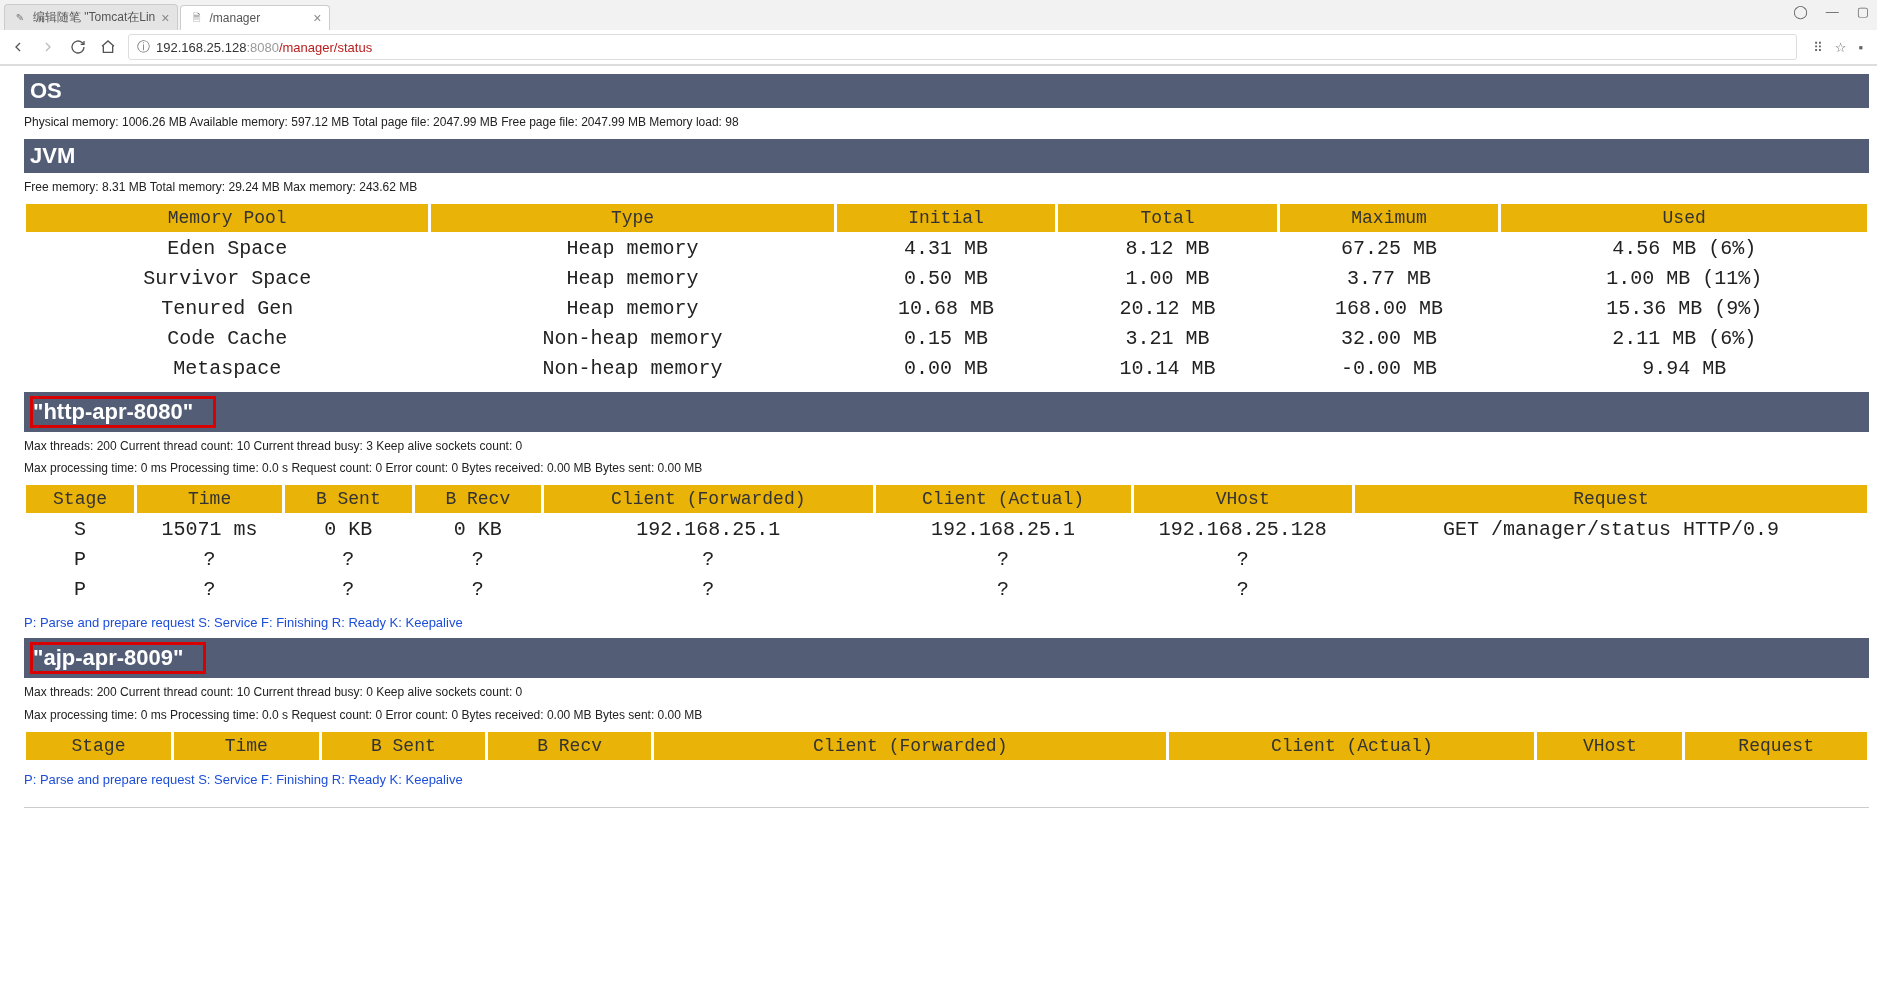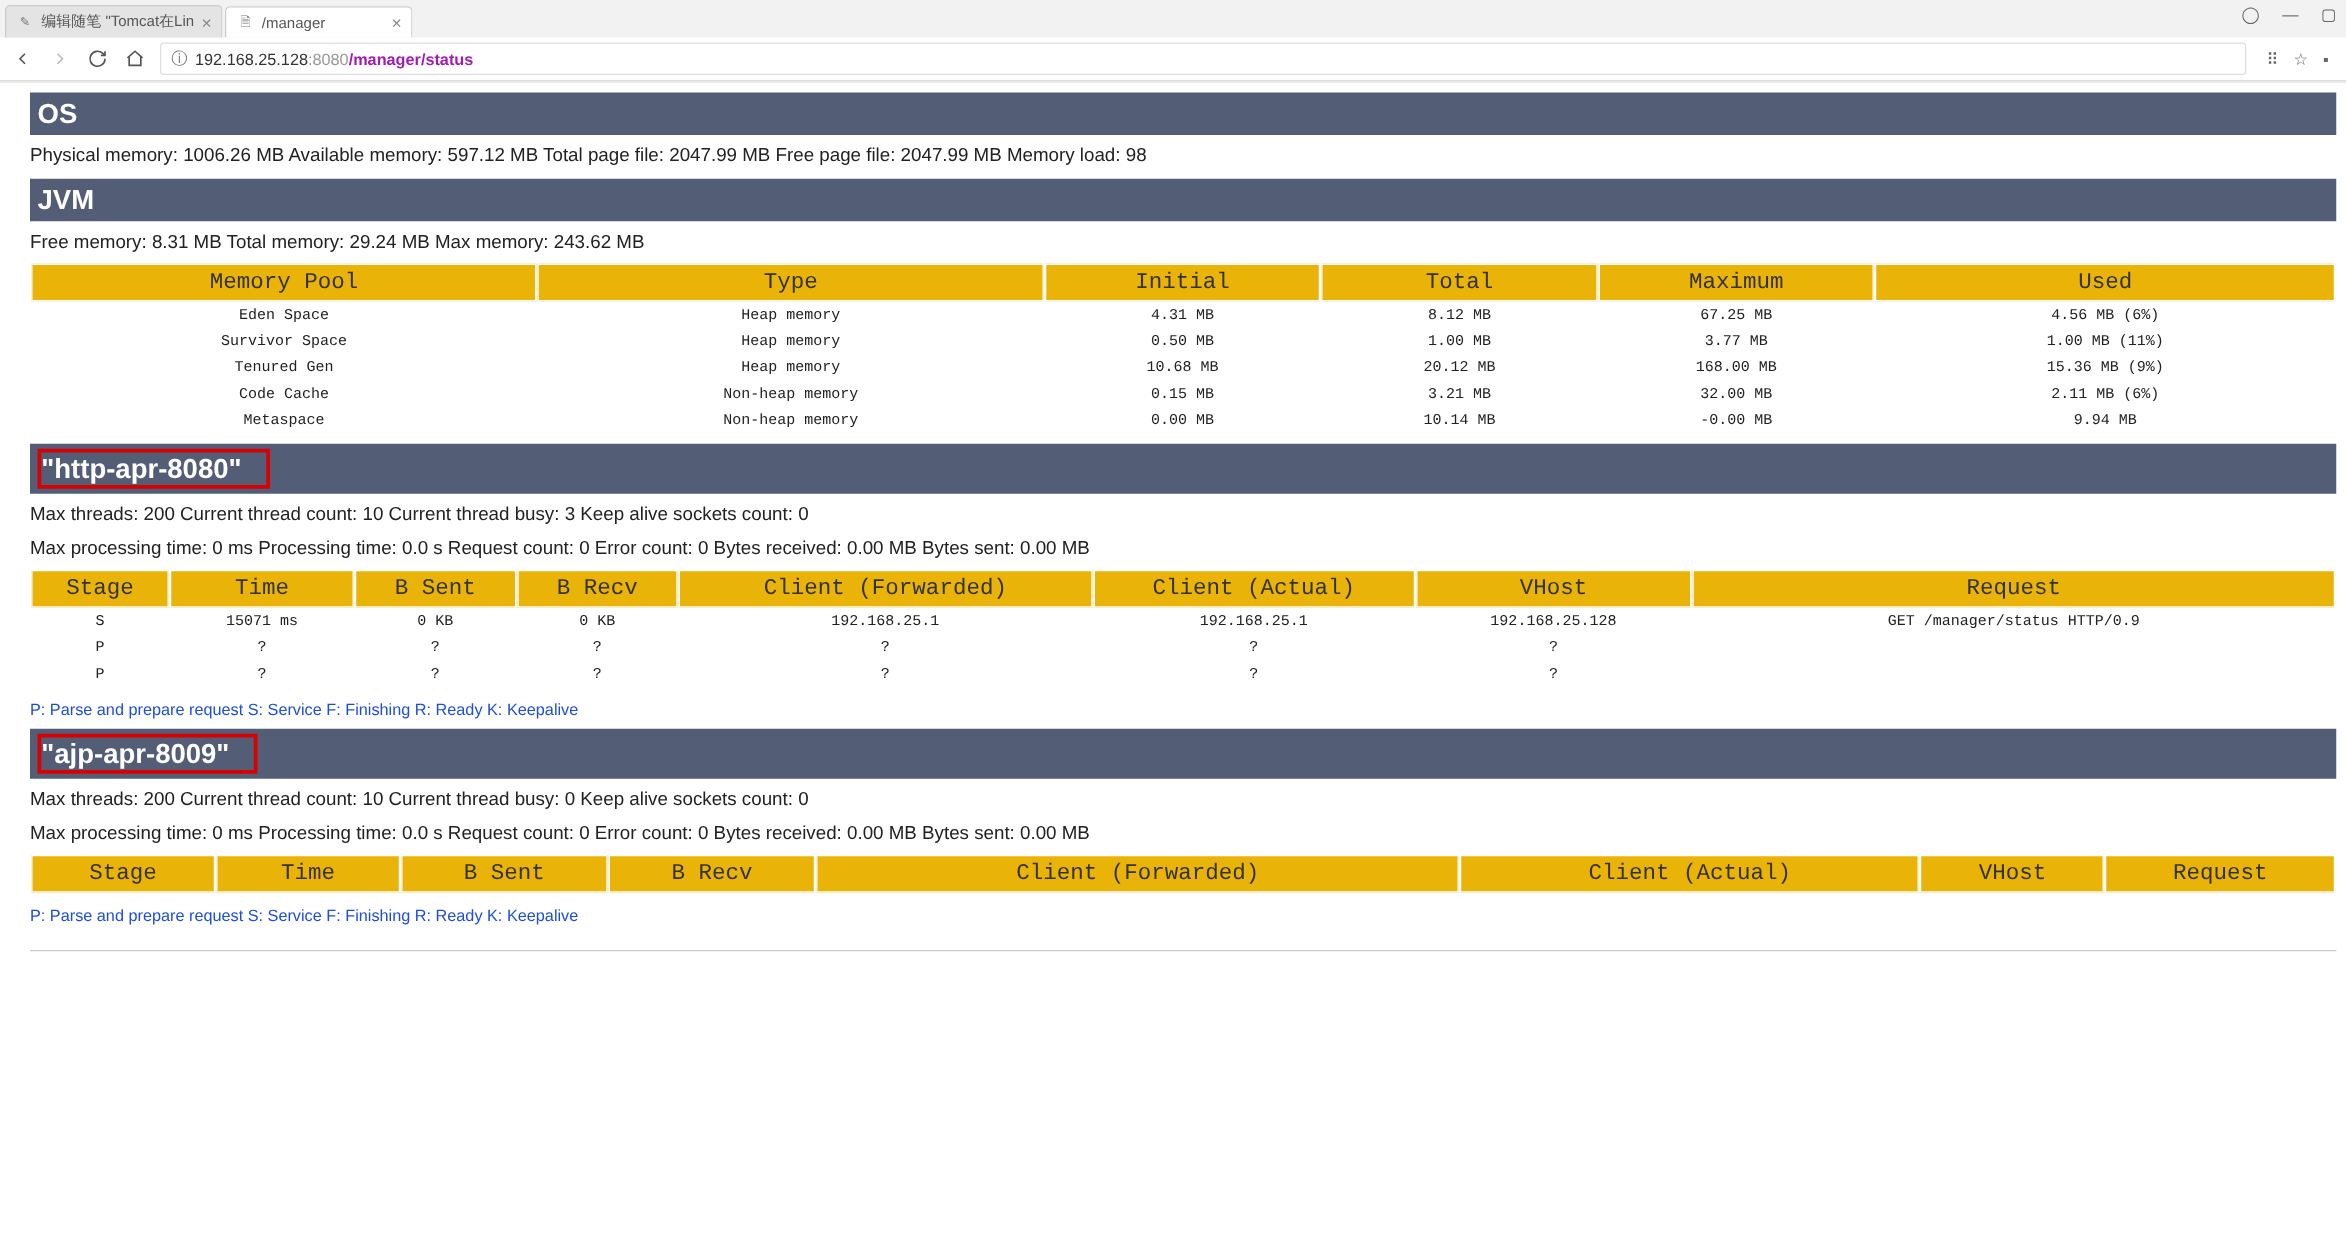--- a/index.html
+++ b/index.html
@@ -15,33 +15,33 @@
 .chrome-controls { position: absolute; right: 8px; top: 4px; display: flex; gap: 18px; color: #666; }
 .chrome-controls span { cursor: pointer; font-size: 13px; }
 
 .addr-bar { display: flex; align-items: center; padding: 4px 8px; gap: 10px; border-bottom: 1px solid #ddd; background: #fff; }
 .nav-btn { width: 20px; height: 20px; display: inline-flex; align-items: center; justify-content: center; color: #555; cursor: pointer; }
 .nav-btn.disabled { color: #bbb; }
 .url-box { flex: 1; display: flex; align-items: center; border: 1px solid #ddd; border-radius: 3px; padding: 3px 8px; font-size: 13px; color: #333; background: #fff; }
 .url-box .info-icon { margin-right: 6px; color: #777; font-size: 13px; }
 .url-box .host { color: #333; }
 .url-box .port { color: #999; }
-.url-box .path { color: #a21caf; font-weight: bold; }
+.url-box .path { color: #b91c1c; }
 .addr-icons-right { display: flex; gap: 12px; color: #666; padding: 0 6px; }
 
 .page { padding: 0 8px 40px 24px; }
 
 h1.section-bar { background: #535d75; color: #fff; font-size: 22px; font-weight: bold; padding: 4px 6px; margin-top: 8px; font-family: Verdana, Arial, sans-serif; }
 .red-box { border: 3px solid #d80000; display: inline-block; padding-right: 20px; }
 
-.info-line { font-size: 15px; color: #222; margin: 6px 0 4px 0; line-height: 1.4; }
+.info-line { font-size: 12px; color: #222; margin: 6px 0 4px 0; line-height: 1.4; }
 
 table.data { width: 100%; border-collapse: separate; border-spacing: 1px; margin-top: 6px; background: #fff; }
 table.data th { background: #eab308; color: #333; font-weight: normal; font-family: "Courier New", monospace; font-size: 18px; padding: 4px 6px; text-align: center; border: 1px solid #fff; }
-table.data td { font-family: "Courier New", monospace; font-size: 12px; padding: 3px 6px; text-align: center; color: #222; }
+table.data td { font-family: "Courier New", monospace; font-size: 20px; padding: 3px 6px; text-align: center; color: #222; }
 
 .legend { font-size: 13px; color: #1d4ed8; margin: 10px 0 4px 0; }
 
 hr.divider { border: none; border-top: 1px solid #ccc; margin-top: 20px; }
 
 svg.icon-svg { width: 16px; height: 16px; }
 </style>
 </head>
 <body>
 

